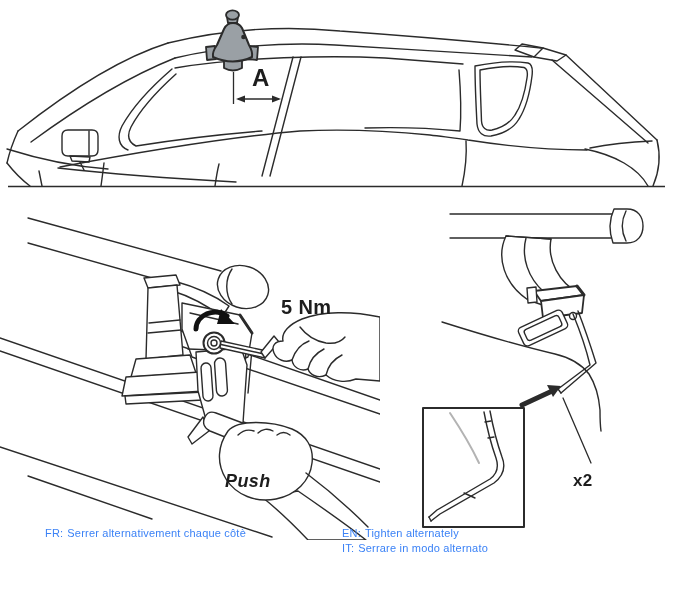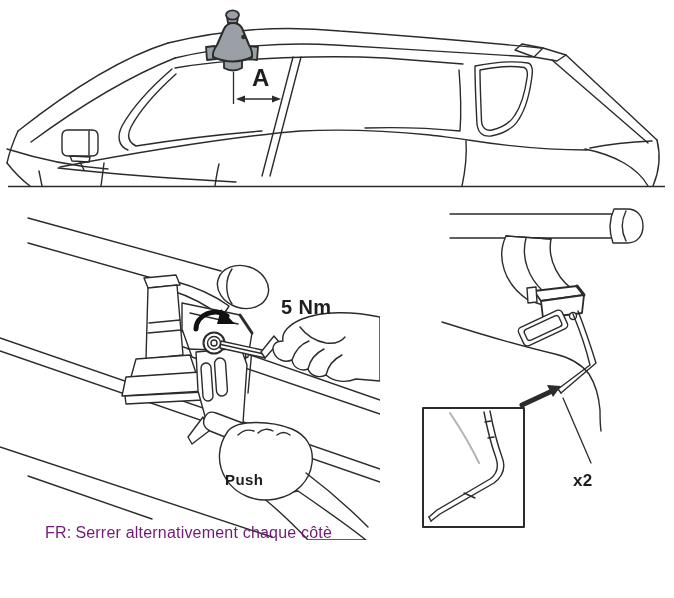--- a/index.html
+++ b/index.html
@@ -2,23 +2,23 @@
 <html><head>
 <meta charset="utf-8">
 <style>
   html,body{margin:0;padding:0;background:#fff;}
   #sheet{position:relative;width:674px;height:598px;background:#ffffff;overflow:hidden;
          font-family:"Liberation Sans", sans-serif;color:#1d1d1d;}
   .ill{position:absolute;left:0;top:0;}
   .lbl{position:absolute;font-weight:700;color:#1d1d1d;letter-spacing:.4px;white-space:nowrap;}
   #dimA{left:252px;top:64px;font-size:24px;}
   #torque{left:281px;top:296px;font-size:20px;}
-  #push{left:225px;top:471px;font-size:15px;}
+  #push{left:225px;top:471px;font-size:18px;font-style:italic;}
   #qty{left:573px;top:471px;font-size:17px;}
-  .col{position:absolute;font-size:16px;line-height:14.6px;color:#701a75;letter-spacing:.2px;}
+  .col{position:absolute;font-size:11px;line-height:14.6px;color:#3b82f6;letter-spacing:.2px;}
   #col-left{left:45px;top:526px;}
   #col-right{left:342px;top:526px;}
   .lang{margin-right:4px;}
   svg{display:block;}
 </style>
 </head>
 <body>
 
 <div id="sheet">
 
@@ -228,14 +228,22 @@
   <span id="dimA" class="lbl">A</span>
   <span id="torque" class="lbl">5 Nm</span>
   <span id="push" class="lbl">Push</span>
   <span id="qty" class="lbl">x2</span>
 
   <div id="col-left" class="col">
     <div>
       <span class="lang">FR:</span><span>Serrer alternativement chaque côtè</span>
     </div>
   </div>
+  <div id="col-right" class="col">
+    <div>
+      <span class="lang">EN:</span><span>Tighten alternately</span>
+    </div>
+    <div>
+      <span class="lang">IT:</span><span>Serrare in modo alternato</span>
+    </div>
+  </div>
 
 </div>
 
 </body></html>

